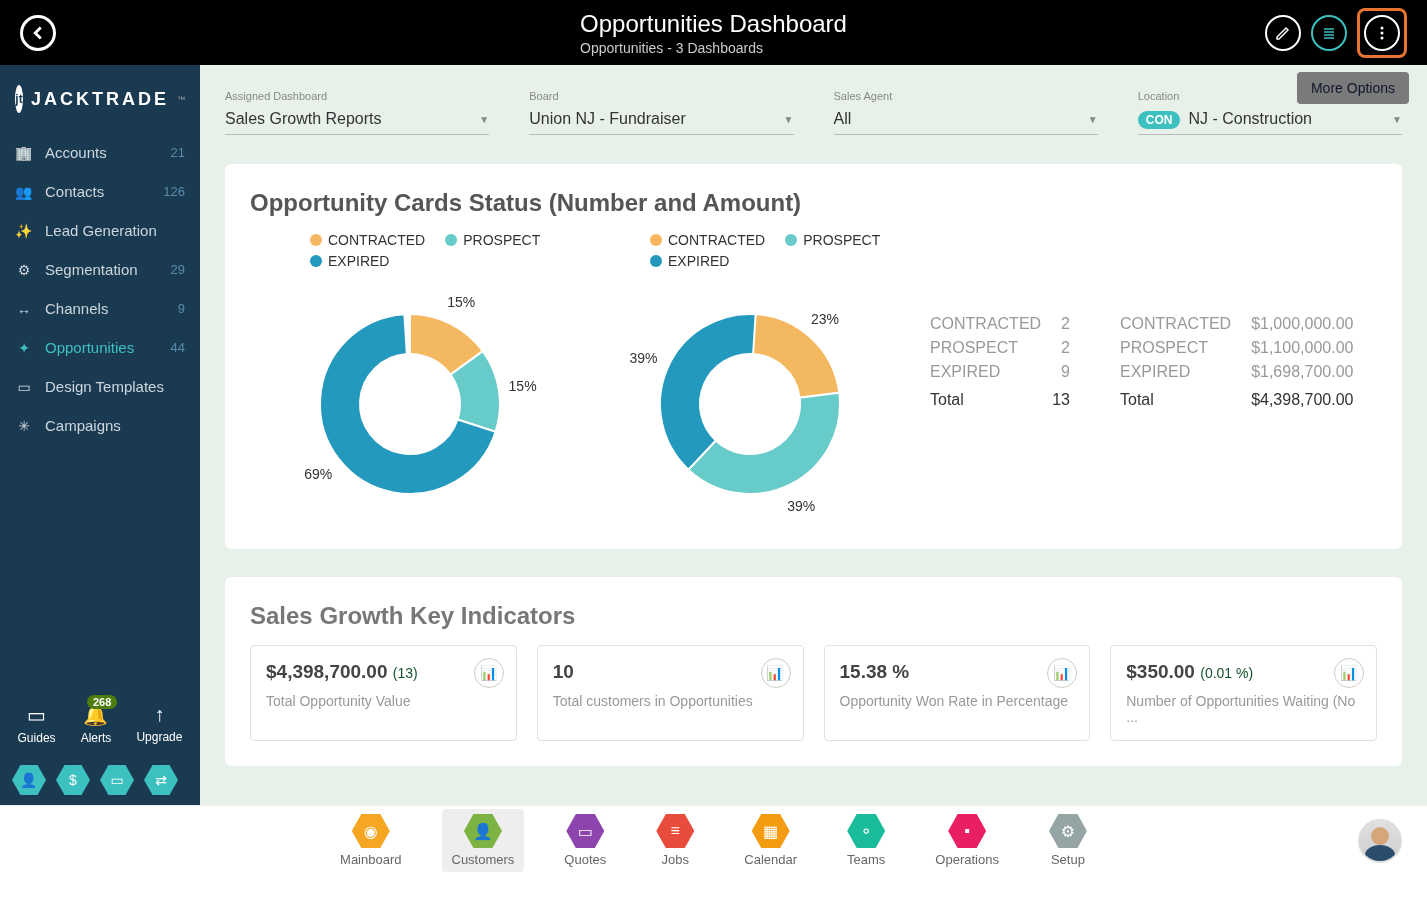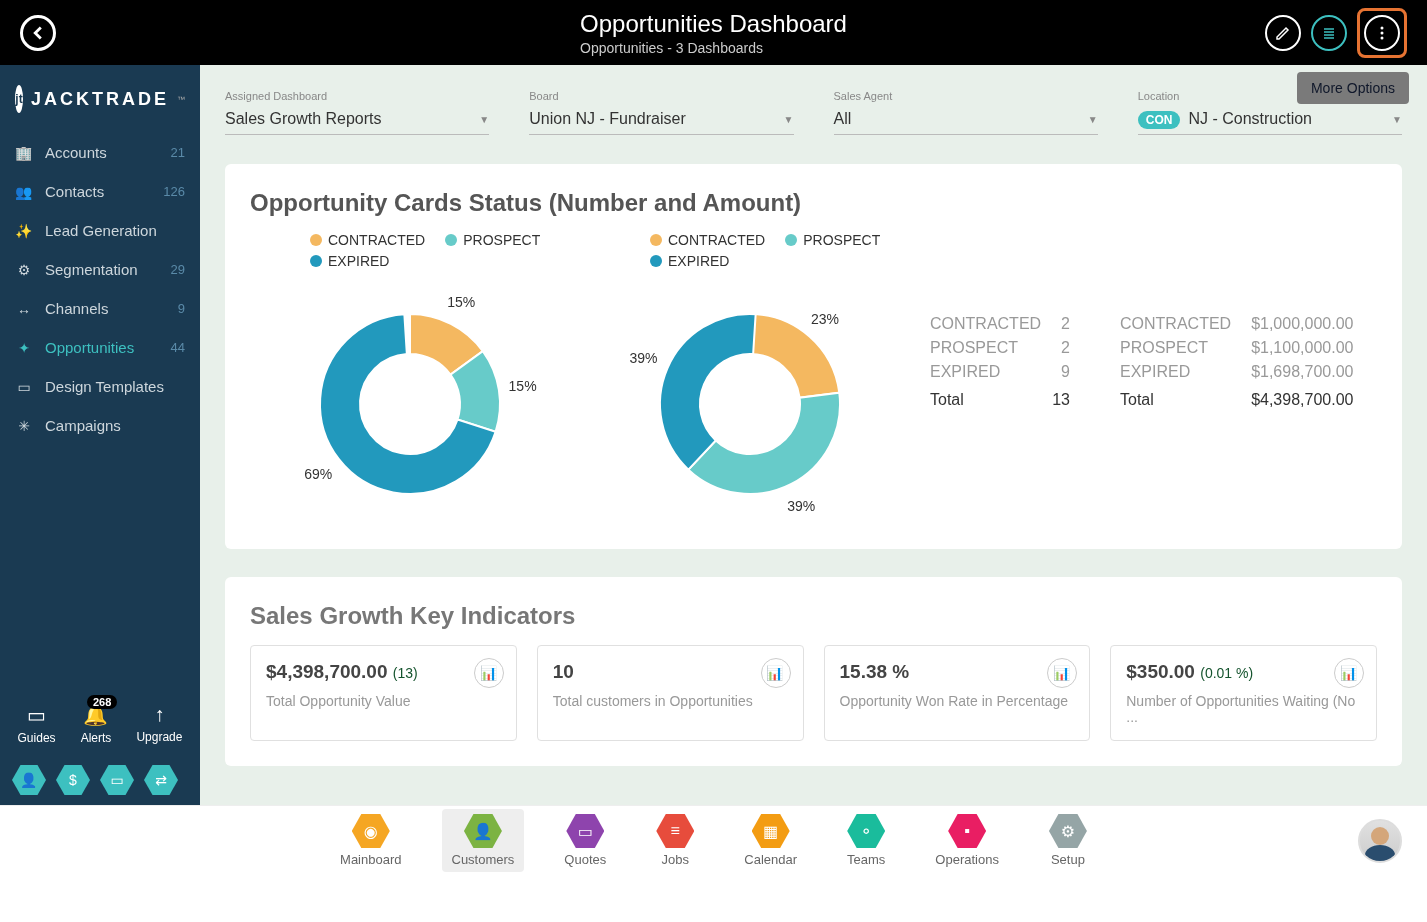--- a/index.html
+++ b/index.html
@@ -25,21 +25,21 @@
 .nav{flex:1}
 .nav-item{display:flex;align-items:center;padding:11px 15px;font-size:15px;cursor:pointer;justify-content:space-between}
 .nav-item.active{color:#3dc0c0}
 .nav-left{display:flex;align-items:center;gap:12px}
 .nav-icon{width:18px;text-align:center;font-size:14px}
 .nav-count{color:#5a8aa8;font-size:13px}
 .sb-bottom{padding:10px 0 0 0}
 .sb-tools{display:flex;justify-content:space-around;padding:10px 5px;color:#fff}
 .sb-tool{text-align:center;font-size:12px;cursor:pointer;position:relative}
 .sb-tool-icon{font-size:20px;display:block;margin-bottom:4px}
-.badge{position:absolute;top:-8px;right:-6px;background:#000000;color:#fff;border-radius:10px;padding:1px 6px;font-size:11px;font-weight:bold}
+.badge{position:absolute;top:-8px;right:-6px;background:#4d7c0f;color:#fff;border-radius:10px;padding:1px 6px;font-size:11px;font-weight:bold}
 .hex-row{display:flex;gap:10px;padding:10px 12px}
 .hex{width:34px;height:30px;background:#3dc0c0;clip-path:polygon(25% 0,75% 0,100% 50%,75% 100%,25% 100%,0 50%);display:flex;align-items:center;justify-content:center;color:#fff;font-size:14px;cursor:pointer}
 .content{flex:1;background:#e8f0ea;overflow:hidden;display:flex;flex-direction:column}
 .filters{display:flex;padding:25px 25px 15px 25px;gap:40px}
 .filter{flex:1}
 .filter-label{font-size:11px;color:#888;margin-bottom:8px}
 .filter-val{display:flex;justify-content:space-between;align-items:center;border-bottom:1px solid #bbb;padding-bottom:6px;font-size:16px;color:#333;cursor:pointer}
 .chev{color:#888;font-size:10px}
 .con-badge{background:#3dc0c0;color:#fff;padding:2px 8px;border-radius:10px;font-size:12px;font-weight:bold;margin-right:8px}
 .card{background:#fff;margin:14px 25px;border-radius:6px;padding:25px;position:relative}

